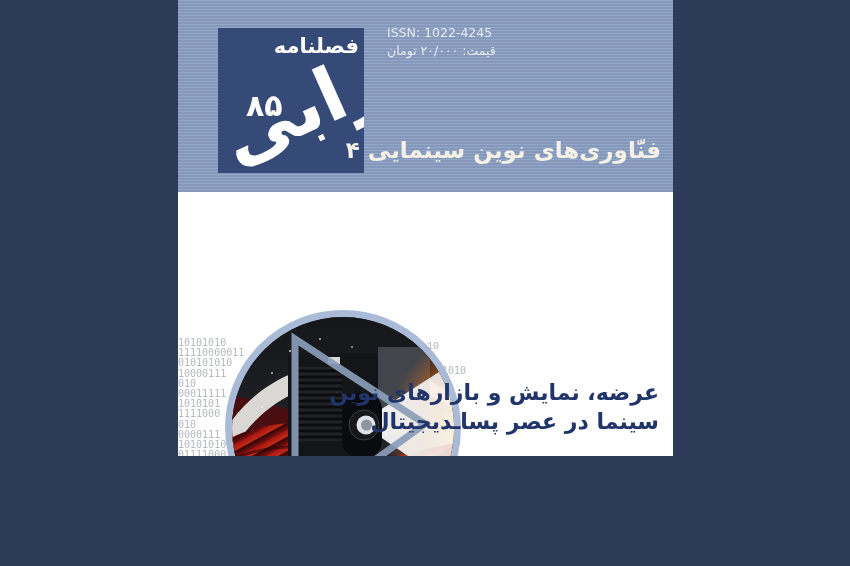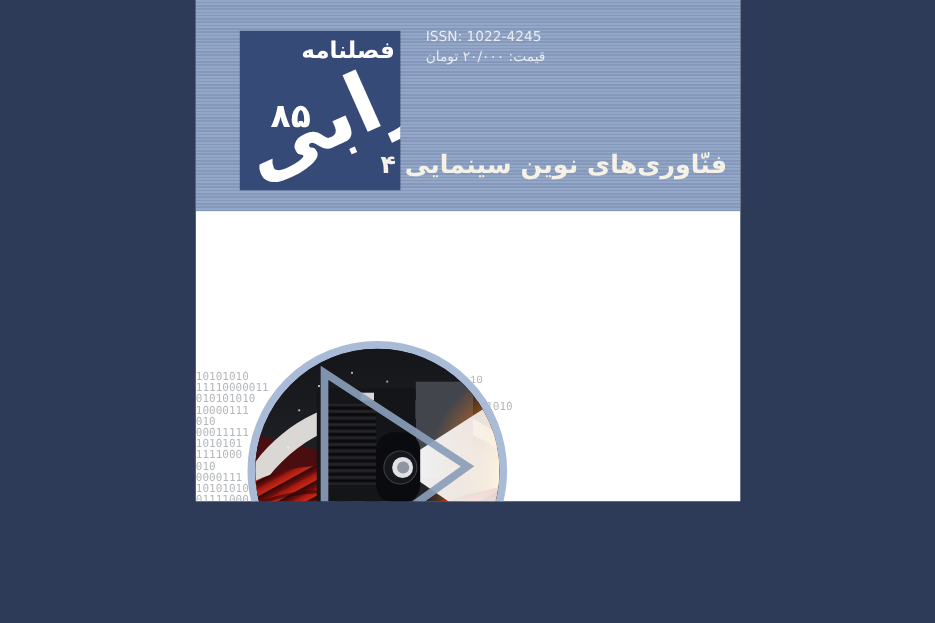--- a/index.html
+++ b/index.html
@@ -145,20 +145,22 @@
           <circle cx="132" cy="108" r="15" fill="#16171b" stroke="#3c3e44"></circle>
           <circle cx="134" cy="108" r="9.5" fill="#dfe2e6"></circle>
           <circle cx="134.5" cy="108" r="5.5" fill="#8f969f"></circle>
           <rect x="58" y="150" width="84" height="12" fill="#0b0c0f"></rect>
         </g>
         <polygon points="63,22 63,200 193,107" fill="none" stroke="#8a9db9" stroke-width="7" opacity="0.92"></polygon>
       </svg>
     </div>
 
     <div class="headline">
+      <div>عرضه، نمایش و بازارهای نوین</div>
+      <div>سینما در عصر پساـدیجیتال</div>
     </div>
 
     <div class="picon" style="left:225px;top:488px;">
       <span class="tri"></span>
     </div>
     <div class="picon" style="left:253px;top:488px;z-index:3;">
       <span class="bar b1"></span>
       <span class="bar b2"></span>
     </div>
 

